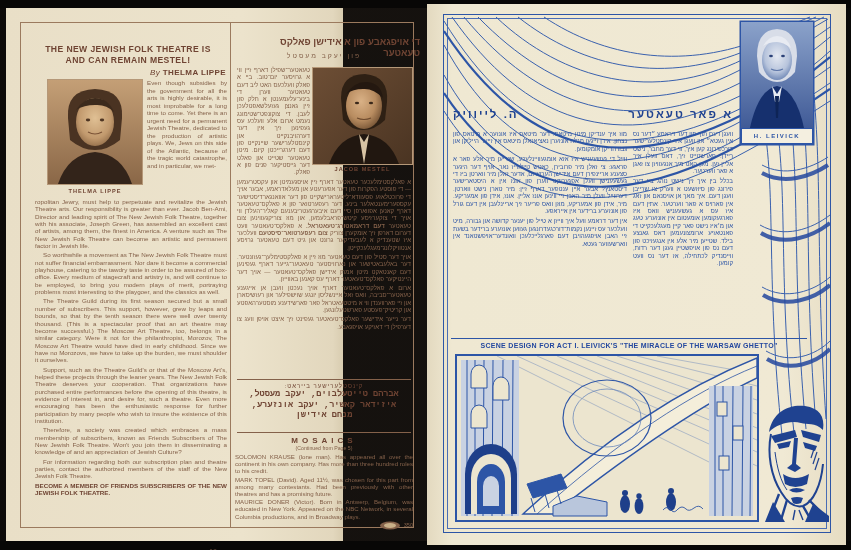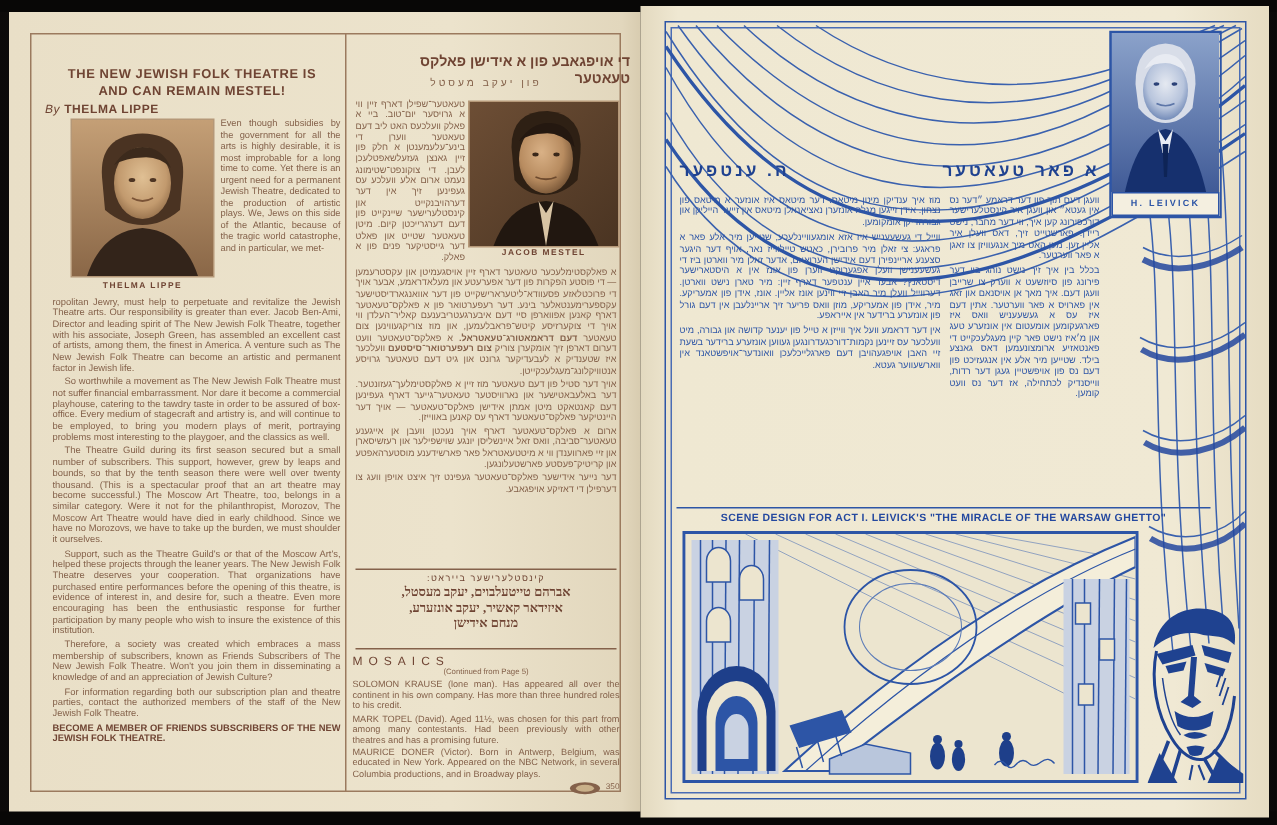--- a/index.html
+++ b/index.html
@@ -4,27 +4,27 @@
 <style>
   * { margin:0; padding:0; box-sizing:border-box; }
   html,body { width:851px; height:550px; overflow:hidden; }
   body { background:#0f0d0b; position:relative; font-family:"Liberation Sans", sans-serif; }
 
   .backdrop { position:absolute; inset:0; background:linear-gradient(90deg,#0c0a09 0%,#16120f 8%,#14110e 92%,#0a0908 100%); }
   .strip-top { position:absolute; left:0; top:0; width:851px; height:8px; background:#080706; }
   .strip-bottom { position:absolute; left:0; top:541px; width:851px; height:9px; background:#080706; }
 
   
-  .page-left { position:absolute; left:6px; top:8px; width:421px; height:533px;
+  .page-left { position:absolute; left:6px; top:8px; width:337px; height:533px;
     background:linear-gradient(90deg,#e9dfc7 0%,#ece3cc 70%,#e2d7bd 97%,#d8ccb0 100%); }
   .lp-rule { position:absolute; left:14px; top:14px; width:394px; height:506px; border:1px solid #9b7a5e; }
   .lp-divider { position:absolute; left:224px; top:14px; width:1px; height:506px; background:#9b7a5e; }
   .ink { color:#84614a; }
   .lp-headline { position:absolute; left:24px; top:36px; width:196px; text-align:center; color:#6f4433; font-weight:bold; font-size:8.6px; line-height:11px; letter-spacing:.4px; }
-  .lp-byline { text-align:left; color:#6f4433; font-size:8px; margin-top:1px; font-weight:bold; }
+  .lp-byline { text-align:right; color:#6f4433; font-size:8px; margin-top:1px; font-weight:bold; }
   .lp-byline i { font-weight:normal; }
 
   .photo-thelma { position:absolute; left:42px; top:72px; width:94px; height:104px; box-shadow:0 0 0 1px #b59878; }
   .lp-photo-cap { position:absolute; left:42px; top:180px; width:94px; text-align:center; font-size:5.6px; font-weight:bold; letter-spacing:1px; color:#6f4433; }
   .lp-intro { position:absolute; left:141px; top:71px; width:80px; height:108px; overflow:hidden; font-size:6.2px; line-height:7.5px; text-align:justify; }
   .lp-body { position:absolute; left:29px; top:190px; width:192px; height:311px; overflow:hidden; font-size:6.25px; line-height:7.35px; text-align:justify; }
   .lp-body p { margin-bottom:2px; text-indent:8px; }
   .lp-body p.noindent { text-indent:0; }
   .lp-closing { font-weight:bold; color:#6f4433; text-indent:0 !important; }
 
@@ -32,23 +32,23 @@
   .mc-title { position:absolute; left:242px; top:28px; width:172px; text-align:right; color:#6f4433; font-weight:bold; font-size:9.5px; direction:rtl; }
   .mc-byline { position:absolute; left:232px; top:44px; width:172px; text-align:center; color:#84614a; font-size:6.8px; direction:rtl; letter-spacing:2px; }
   .photo-mestel { position:absolute; left:307px; top:60px; width:99px; height:96px; box-shadow:0 0 0 1px #b59878; }
   .mc-photo-cap { position:absolute; left:307px; top:158px; width:99px; text-align:center; font-size:5.6px; font-weight:bold; letter-spacing:1px; color:#6f4433; }
   .mc-beside { position:absolute; left:231px; top:58px; width:73px; height:110px; overflow:hidden; font-size:6.1px; line-height:7.3px; direction:rtl; text-align:justify; }
   .mc-body { position:absolute; left:231px; top:170px; width:174px; height:196px; overflow:hidden; font-size:6.1px; line-height:7.3px; direction:rtl; text-align:justify; }
   .mc-body p { margin-bottom:2px; }
   .mc-rule { position:absolute; left:231px; width:174px; height:1px; background:#84614a; }
   .board-box { position:absolute; left:231px; top:375px; width:174px; text-align:center; direction:rtl; color:#6f4433; }
   .board-label { font-size:6px; letter-spacing:1px; }
-  .board-names { font-size:8.6px; font-weight:bold; line-height:10.5px; font-family:Liberation Serif, serif; }
+  .board-names { font-size:8.6px; font-weight:bold; line-height:10.5px; font-family:Liberation Mono, monospace; }
   .mosaics { position:absolute; left:229px; top:428px; width:178px; }
-  .mosaics-title { font-weight:normal; font-size:8px; letter-spacing:4px; color:#6f4433; }
+  .mosaics-title { text-align:center; font-weight:bold; font-size:8px; letter-spacing:4px; color:#6f4433; }
   .mosaics-sub { text-align:center; font-size:5.2px; color:#84614a; margin-bottom:2px; }
   .mosaics-entry { font-size:6.1px; line-height:7.2px; text-align:justify; color:#84614a; margin-bottom:1px; }
   .union-row { display:flex; justify-content:flex-end; align-items:center; gap:3px; margin-top:1px; }
   .union-num { font-size:5.5px; color:#84614a; }
   .page-num { position:absolute; left:203px; top:540px; font-size:8px; color:#84614a;font-family:Liberation Serif, serif; }
 
   
   .page-right { position:absolute; left:427px; top:4px; width:419px; height:541px;
     background:linear-gradient(90deg,#e3d9bf 0%,#efe8d2 6%,#f0e9d4 85%,#e6dcc2 100%); }
   .rp-frame-outer { position:absolute; left:16px; top:10px; width:388px; height:519px; border:1.5px solid #2d55a6; }
@@ -245,21 +245,21 @@
       <path d="M30,47 Q36,50 42,47" stroke="#5d76a8" stroke-width="1.1" fill="none"></path>
       <path d="M6,122 Q14,68 36,64 Q58,68 66,122 Z" fill="#16306e"></path>
       <path d="M31,64 L36,72 L41,64 L38,80 L34,80 Z" fill="#e9ecf3"></path>
       <path d="M34,74 L38,74 L37,96 L35,96 Z" fill="#0e2456"></path>
     </svg>
   </div>
   <div class="rp-photo-cap">H. LEIVICK</div>
 
   <div class="rp-headline">
     <span>א פאר טעאטער</span>
-    <span>ה. ענטפער</span>
+    <span>ה. לייוויק</span>
   </div>
 
   <div class="rp-col-r">
     <p>וועגן דעם תוך פון דער דראמע ״דער נס אין געטא״ און וועגן איר קינסטלערישער דורכפירונג קען איך, ווי דער מחבר, נישט ריידן. פארשטייט זיך, דאס וועלן איר אליין זען. מען האט מיך אנגעוויזן צו זאגן א פאר ווערטער.</p>
     <p>בכלל בין איך זיך נישט נוהג ביי דער פירונג פון סיוזשעט א ווערק צו שרייבן וועגן דעם. איך מאך אן אויסנאם און זאג אין פארויס א פאר ווערטער. אתין דעם איז עס א געשעעניש וואס איז פארגעקומען אומעטום אין אונזערע טעג און מ׳איז נישט פאר קיין מעגלעכקייט די פאנטאזיע ארומצונעמען דאס גאנצע בילד. שטייען מיר אלע אין אנגעזיכט פון דעם נס פון אויפשטיין געגן דער רדות, ווייסנדיק לכתחילה, אז דער נס וועט קומען.</p>
   </div>
   <div class="rp-col-l">
     <p>מוז איך ענדיקן מיטן מיטאס. דער מיטאס איז אונזער א מיטאס פון נצחון. אידן זייגען מגלה אונזערן נאציאנאלן מיטאס אין זייער הייליקן און גבורהדיקן אומקומען.</p>
     <p>ווייל די געשעעניש איז אזא אומגעוויינלעכע, שטייען מיר אלע פאר א פראגע: צי זאלן מיר פרובירן, כאטש טיילווייז נאר, אויף דער היגער סצענע אריינפירן דעם אידישן הערואיזם, אדער זאלן מיר ווארטן ביז די געשעענישן וועלן אפגערוקט ווערן פון אונז אין א היסטארישער דיסטאנץ? אבער איין ענטפער דארף זיין: מיר טארן נישט ווארטן. דערווייל וועלן מיר האבן זיי ווינען אונז אליין. אונז, אידן פון אמעריקע. מיר, אידן פון אמעריקע, מוזן וואס פריער זיך אריינלעבן אין דעם גורל פון אונזערע ברידער אין אייראפע.</p>
     <p>אין דער דראמע וועל איך ווייזן א טייל פון יענער קדושה און גבורה, מיט וועלכער עס זיינען נקמות־דורכגעדרונגען געווען אונזערע ברידער בשעת זיי האבן אויפגעהויבן דעם פארגלייכלעכן וואונדער־אויפשטאנד אין ווארשעווער געטא.</p>

